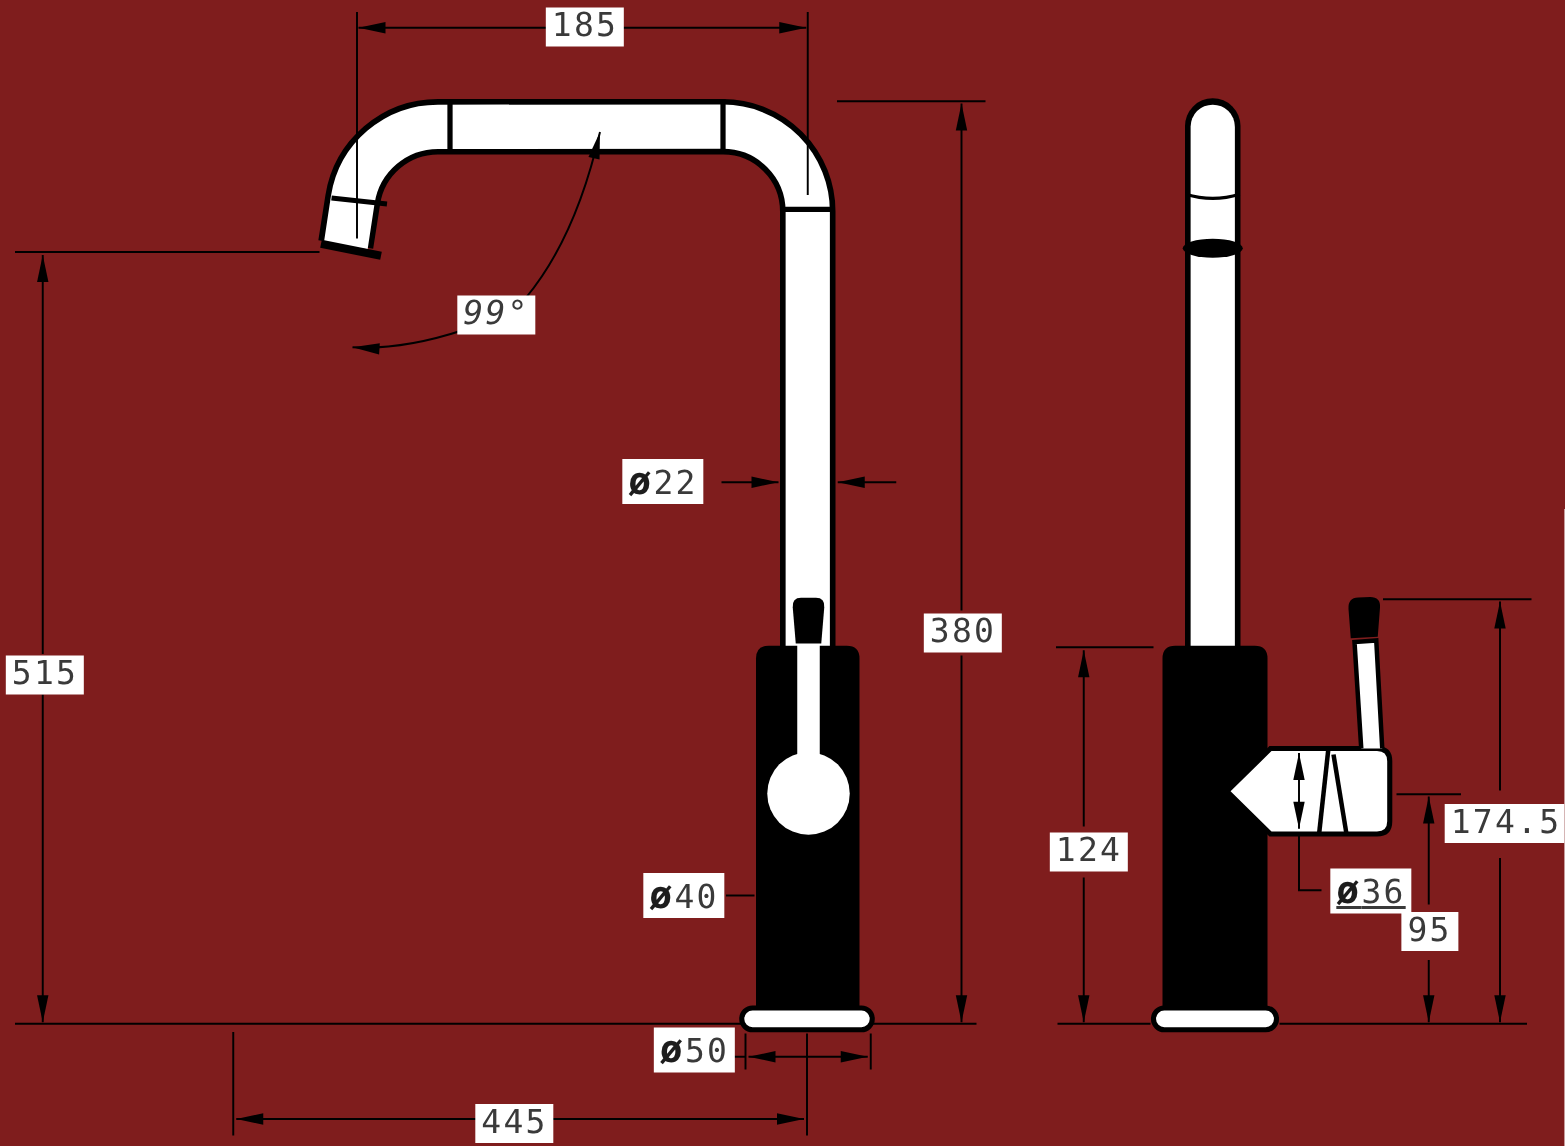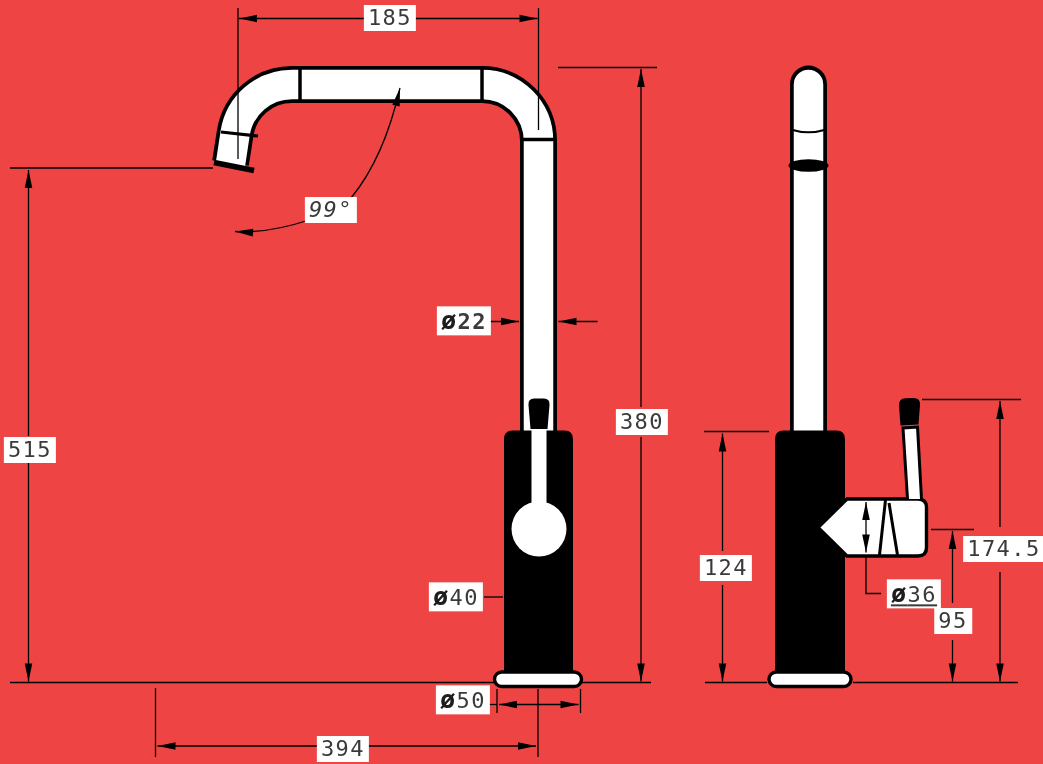--- a/index.html
+++ b/index.html
@@ -1,16 +1,16 @@
 <!DOCTYPE html>
 <html><head>
 <meta charset="utf-8">
 <style>
   html,body{margin:0;padding:0;background:#ffffff;}
-  .canvas{position:relative;width:1043px;height:764px;background:#ef4444;overflow:hidden;
+  .canvas{position:relative;width:1043px;height:764px;background:#7f1d1d;overflow:hidden;
           font-family:"DejaVu Sans Mono","Liberation Mono",monospace;}
   svg.art{position:absolute;left:0;top:0;}
   .dim-label{position:absolute;transform:translate(-50%,-50%);
              font-size:22px;line-height:1;letter-spacing:1.5px;color:#3a3a3a;
              background:#ffffff;padding:2px 4px;white-space:nowrap;}
   .dim-label.dia::first-letter{font-weight:bold;font-size:115%;color:#1d1d1d;}
 </style>
 </head>
 <body>
 
@@ -115,24 +115,24 @@
       <path d="M 952.5 640 L 952.5 681.5" marker-end="url(#arr)"></path>
 
       <line x1="922" y1="399.5" x2="1021" y2="399.5"></line>
       <path d="M 1000 527 L 1000 401" marker-end="url(#arr)"></path>
       <path d="M 1000 572 L 1000 681.5" marker-end="url(#arr)"></path>
     </g>
   </svg>
 
   <div class="dim-label" style="left:390px;top:18px;">185</div>
   <div class="dim-label" style="left:331px;top:210px;font-style:italic;">99°</div>
-  <div class="dim-label dia" style="left:464px;top:321px;font-weight:bold;">ø22</div>
+  <div class="dim-label dia" style="left:442px;top:321px;">ø22</div>
   <div class="dim-label" style="left:642px;top:422px;">380</div>
   <div class="dim-label" style="left:30px;top:450px;">515</div>
   <div class="dim-label dia" style="left:456px;top:597px;">ø40</div>
   <div class="dim-label dia" style="left:463px;top:685px;margin-top:15px;">ø50</div>
-  <div class="dim-label" style="left:343px;top:749px;">394</div>
+  <div class="dim-label" style="left:343px;top:749px;">445</div>
   <div class="dim-label" style="left:726px;top:568px;">124</div>
   <div class="dim-label dia" style="left:914px;top:594px;text-decoration:underline;">ø36</div>
   <div class="dim-label" style="left:953px;top:621px;">95</div>
   <div class="dim-label" style="left:1004px;top:549px;">174.5</div>
 
 </div>
 
 </body></html>

